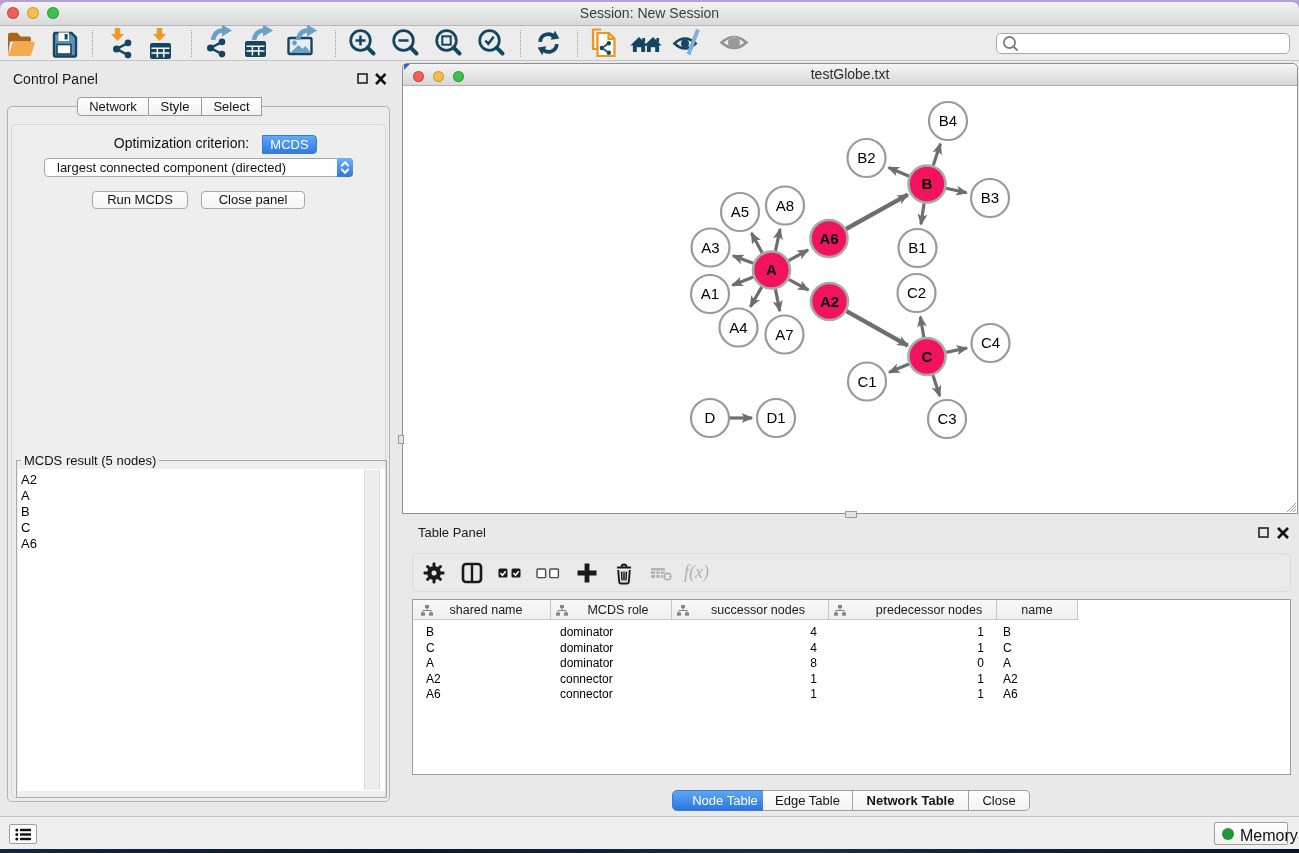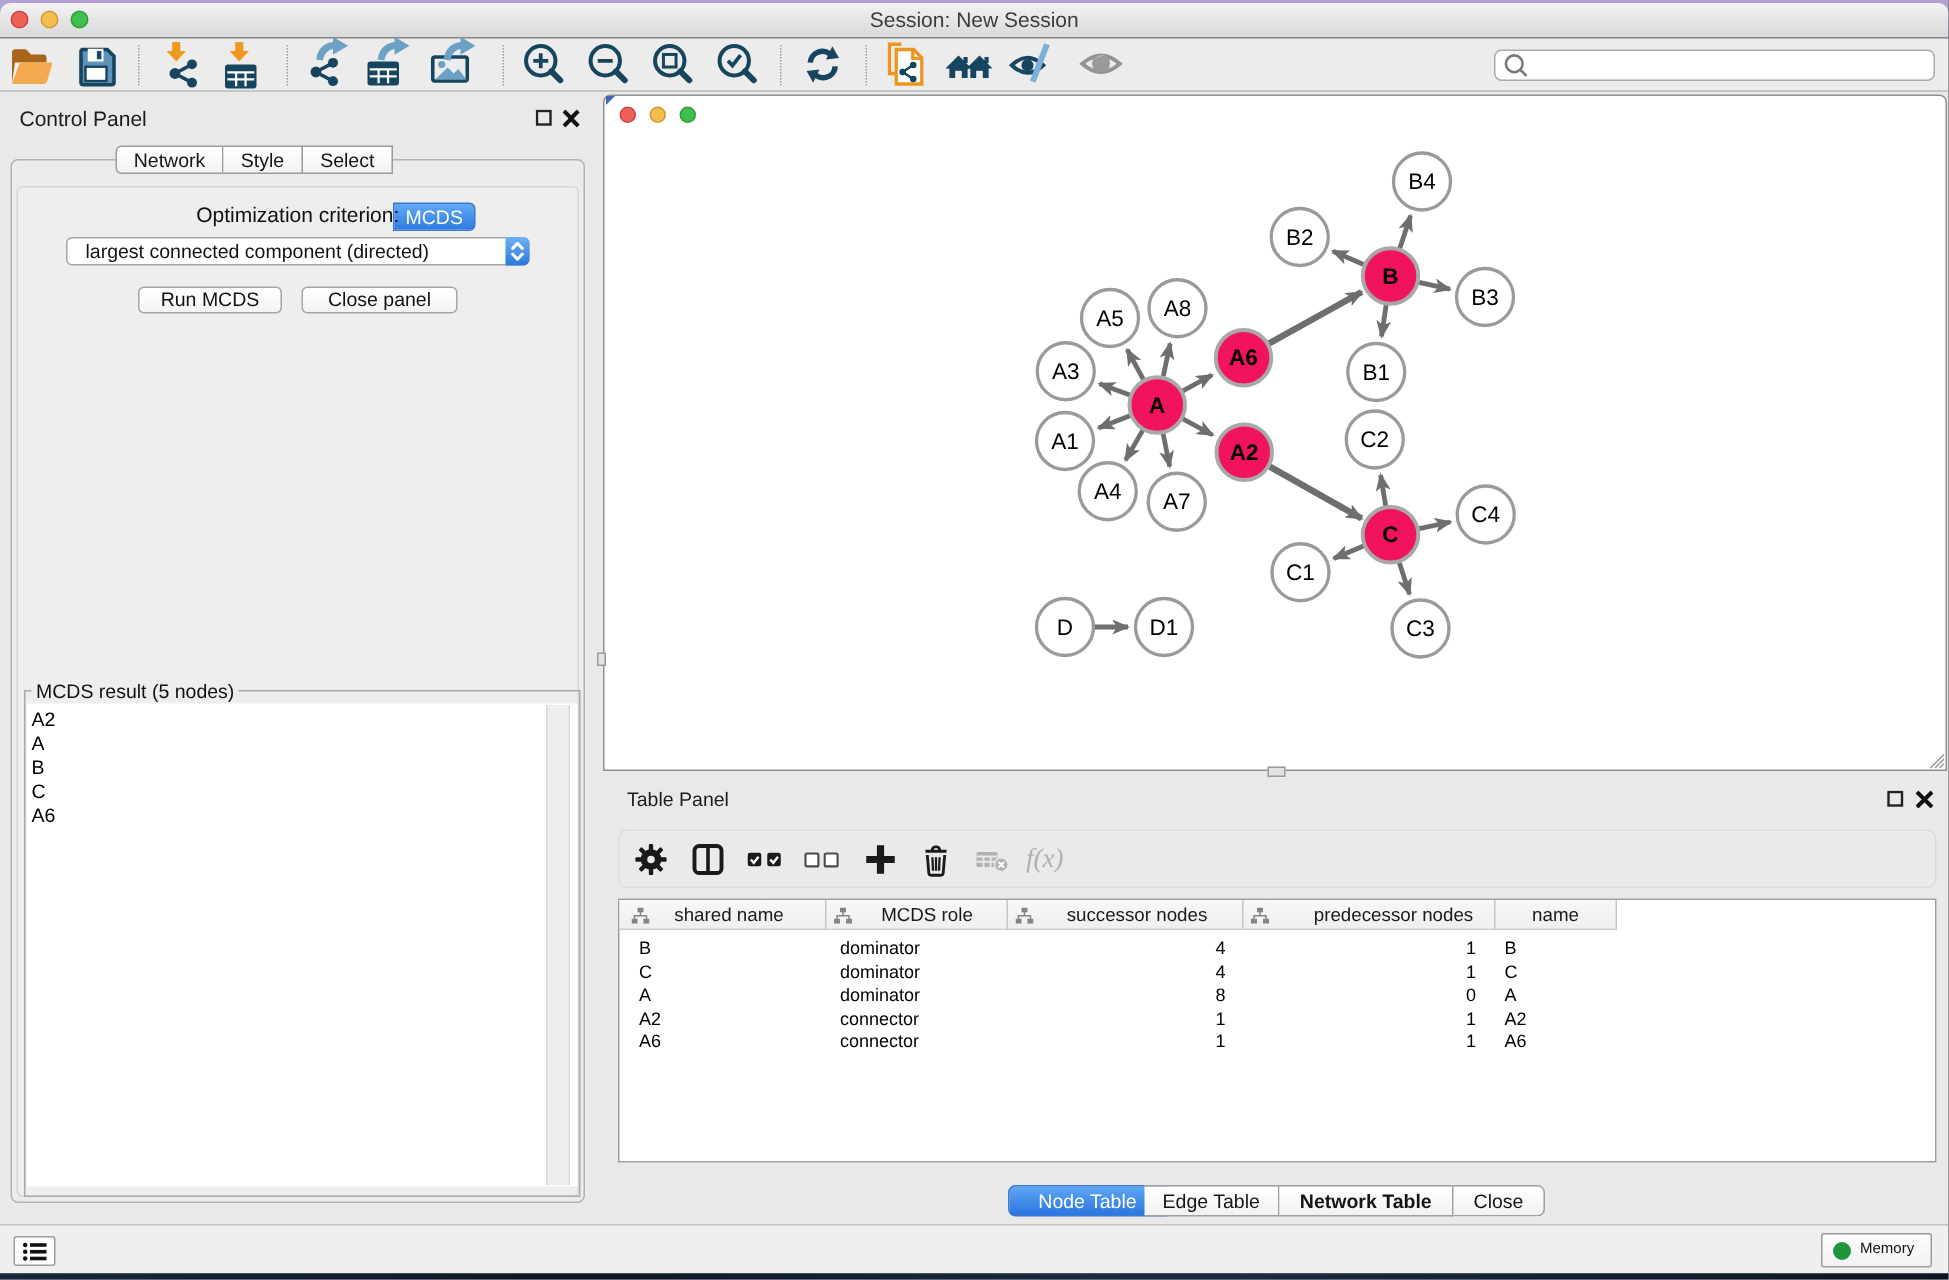--- a/index.html
+++ b/index.html
@@ -18,21 +18,21 @@
   #search { left:996px; top:32.5px; width:294px; height:21px; background:#fff; border:1px solid #a9a9a9; border-radius:5px; }
   
   #main { left:0; top:61px; width:1299px; height:755px; background:#e9e9e9; }
   
   #cp-title { left:13px; top:71px; font-size:14px; color:#1c1c1c; }
   .tab { top:97px; height:19px; font-size:13px; color:#141414; text-align:center; line-height:18px;
      background:linear-gradient(#ffffff,#f2f2f2); border:1px solid #9c9c9c; }
   .tabsel { background:linear-gradient(#63a9f5,#2e7be2); color:#fff; border-color:#3a7ad0; }
   #cp-outer { left:7px; top:106px; width:383px; height:696px; background:#ececec; border:1px solid #b2b2b2; border-radius:5px; }
   #cp-inner { left:11px; top:124px; width:375px; height:674px; background:#eeeeee; border:1px solid #d6d6d6; border-radius:4px; }
-  #optlab { left:43px; top:135px; width:311px; text-align:center; font-size:14px; color:#111; }
+  #optlab { left:26px; top:135px; width:311px; text-align:center; font-size:14px; color:#111; }
   #combo { left:44px; top:158px; width:309px; height:19px; background:#fff; border:1px solid #a6a6a6; border-radius:4px;
      font-size:13px; color:#111; line-height:17px; padding-left:12px; }
   #spin { right:-1px; top:-1px; width:16px; height:19px; border-radius:0 4px 4px 0;
      background:linear-gradient(#6fb1f7,#2d77dc); }
   .btn { top:191px; height:18px; background:linear-gradient(#ffffff,#f4f4f4); border:1px solid #a6a6a6; border-radius:4px;
      font-size:13px; color:#111; text-align:center; line-height:16px; }
   #grpbox { left:16px; top:460px; width:371px; height:338px; border:1px solid #a9a9a9; }
   #grplab { left:21px; top:453px; font-size:13px; color:#111; background:#eeeeee; padding:0 3px; }
   #grplist { left:18px; top:469px; width:367px; height:322px; background:#fff; }
   #grpscroll { left:346px; top:1px; width:16px; height:320px; background:#ededed; border-left:1px solid #dadada; border-right:1px solid #dadada; }
@@ -236,20 +236,23 @@
 </div>
 <div class="abs btn" style="left:92px;width:96px;">Run MCDS</div>
 <div class="abs btn" style="left:201px;width:104px;">Close panel</div>
 <div class="abs" id="grpbox"></div>
 <div class="abs" id="grplab">MCDS result (5 nodes)</div>
 <div class="abs" id="grplist">
   <div class="abs" id="grpscroll"></div>
   <div class="abs" id="grpitems">A2<br>A<br>B<br>C<br>A6</div>
 </div>
 <div class="abs" id="nw">
+  <div class="abs" id="nw-tb">
+      <div id="nw-title">testGlobe.txt</div>
+    </div>
   <svg class="abs" style="left:1px;top:0" width="7" height="7" viewBox="0 0 7 7">
       <path d="M0 0 H6 L0 6 Z" fill="#3f66b5"></path>
     </svg>
   <div class="abs tl" style="left:10px;top:6.5px;width:11px;height:11px;background:#ef6158;border:0.5px solid rgba(160,40,40,.5)"></div>
   <div class="abs tl" style="left:30px;top:6.5px;width:11px;height:11px;background:#f5bd4f;border:0.5px solid rgba(170,120,20,.5)"></div>
   <div class="abs tl" style="left:50px;top:6.5px;width:11px;height:11px;background:#3ec14c;border:0.5px solid rgba(30,120,40,.5)"></div>
   <svg class="abs" style="left:0;top:22px" width="894" height="427" viewBox="0 0 894 427">
     <defs>
       <marker id="arw" markerWidth="12" markerHeight="10" refX="10.5" refY="5" orient="auto" markerUnits="userSpaceOnUse">
         <path d="M0 0 L12 5 L0 10 L3 5 Z" fill="#6e6e6e"></path>
@@ -470,14 +473,14 @@
 <g fill="#111">
       <circle cx="1.8" cy="2" r="1.5"></circle>
       <circle cx="1.8" cy="6.5" r="1.5"></circle>
       <circle cx="1.8" cy="11" r="1.5"></circle>
 <rect x="5" y="0.8" width="11" height="2.4"></rect>
       <rect x="5" y="5.3" width="11" height="2.4"></rect>
       <rect x="5" y="9.8" width="11" height="2.4"></rect>
     </g>
   </svg>
 <div class="abs tl" style="left:1222px;top:828px;width:12px;height:12px;background:#1e9639;"></div>
-<div class="abs" style="left:1240px;top:827px;font-size:10px;color:#111;">Memory</div>
+<div class="abs" style="left:1240px;top:827px;font-size:16px;color:#111;">Memory</div>
 <div class="abs" id="darkstrip"></div>
 
 </body></html>

